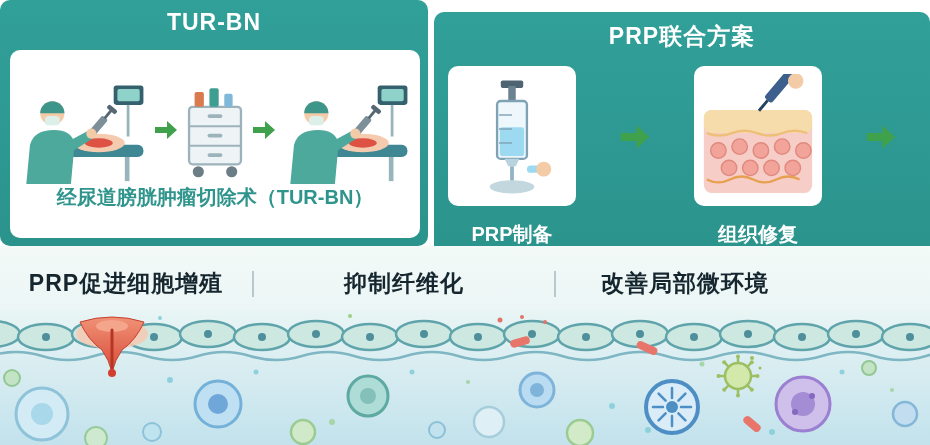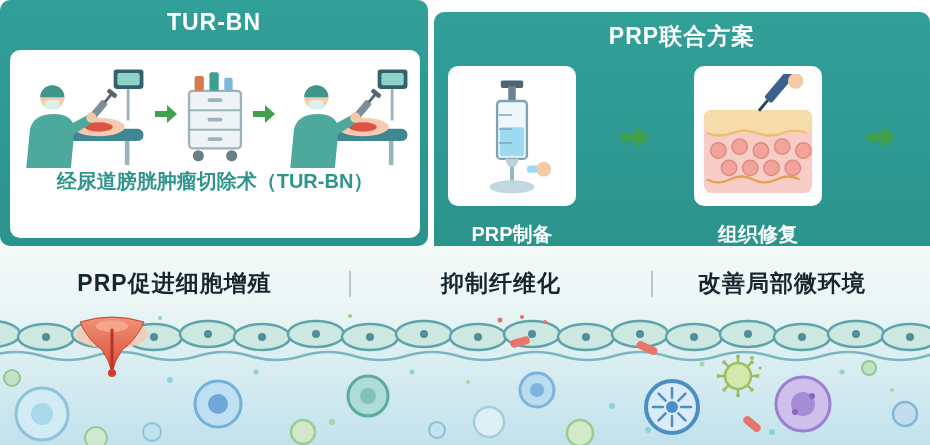--- a/index.html
+++ b/index.html
@@ -13,39 +13,39 @@
   .top { position:absolute; top:0; left:0; width:930px; height:246px; display:flex; gap:6px; }
   .panel { position:relative; height:246px; border-radius:10px;
            background:linear-gradient(180deg,#31a099 0%,#2a938c 100%); }
   #left-panel  { width:428px; }
   #right-panel { flex:1;margin-top:12px; }
   .panel-title { text-align:center; color:#ffffff; font-weight:bold;
                  font-size:23px; padding-top:9px; letter-spacing:1px; }
   .big-card { position:absolute; left:10px; right:8px; top:50px; bottom:8px;
               background:#ffffff; border-radius:10px;
               display:flex; flex-direction:column; align-items:center;
-              justify-content:flex-start; padding:10px 4px 12px; }
+              justify-content:center; padding:10px 4px 12px; }
   .illustration-row { display:flex; align-items:center; gap:5px; }
   .caption { color:#2e948c; font-weight:bold; font-size:20px; text-align:center; }
   .steps-row { position:absolute; top:54px; left:14px; right:14px;
                display:flex; justify-content:space-between;gap:44px; }
   .step { display:flex; flex-direction:column; align-items:center; }
   .step-card { width:128px; height:140px; background:#ffffff; border-radius:10px;
                display:flex; align-items:center; justify-content:center; }
   .step-label { margin-top:15px; color:#ffffff; font-weight:bold; font-size:20px; }
   .arrow { flex:0 0 auto; display:flex; }
   .steps-row .arrow { margin-top:58px; }
   
   .bottom { position:absolute; top:246px; left:0; width:930px; height:199px;
             background:linear-gradient(180deg,#f3faf8 0%,#e4f2f3 60%,#d6ebf0 100%); }
   .benefits-row { position:absolute; top:22px; left:0; width:930px;
                   display:flex; align-items:center; }
   .benefit { font-size:23px; font-weight:bold; color:#16262e; text-align:center;
              letter-spacing:1px; }
-  .b1 { width:349px; } .b2 { width:300px; } .b3 { width:258px; }
+  .b1 { width:252px; } .b2 { width:300px; } .b3 { width:258px; }
   .vdiv { width:2px; height:26px; background:#b7c9cf; }
   .cells-svg { position:absolute; left:0; bottom:0; display:block; }
 </style>
 </head>
 <body>
 
 <svg width="0" height="0" style="position:absolute" aria-hidden="true">
   <defs>
     <linearGradient id="lesionGrad" x1="0" y1="0" x2="0" y2="1">
       <stop offset="0" stop-color="#f09277"></stop>

